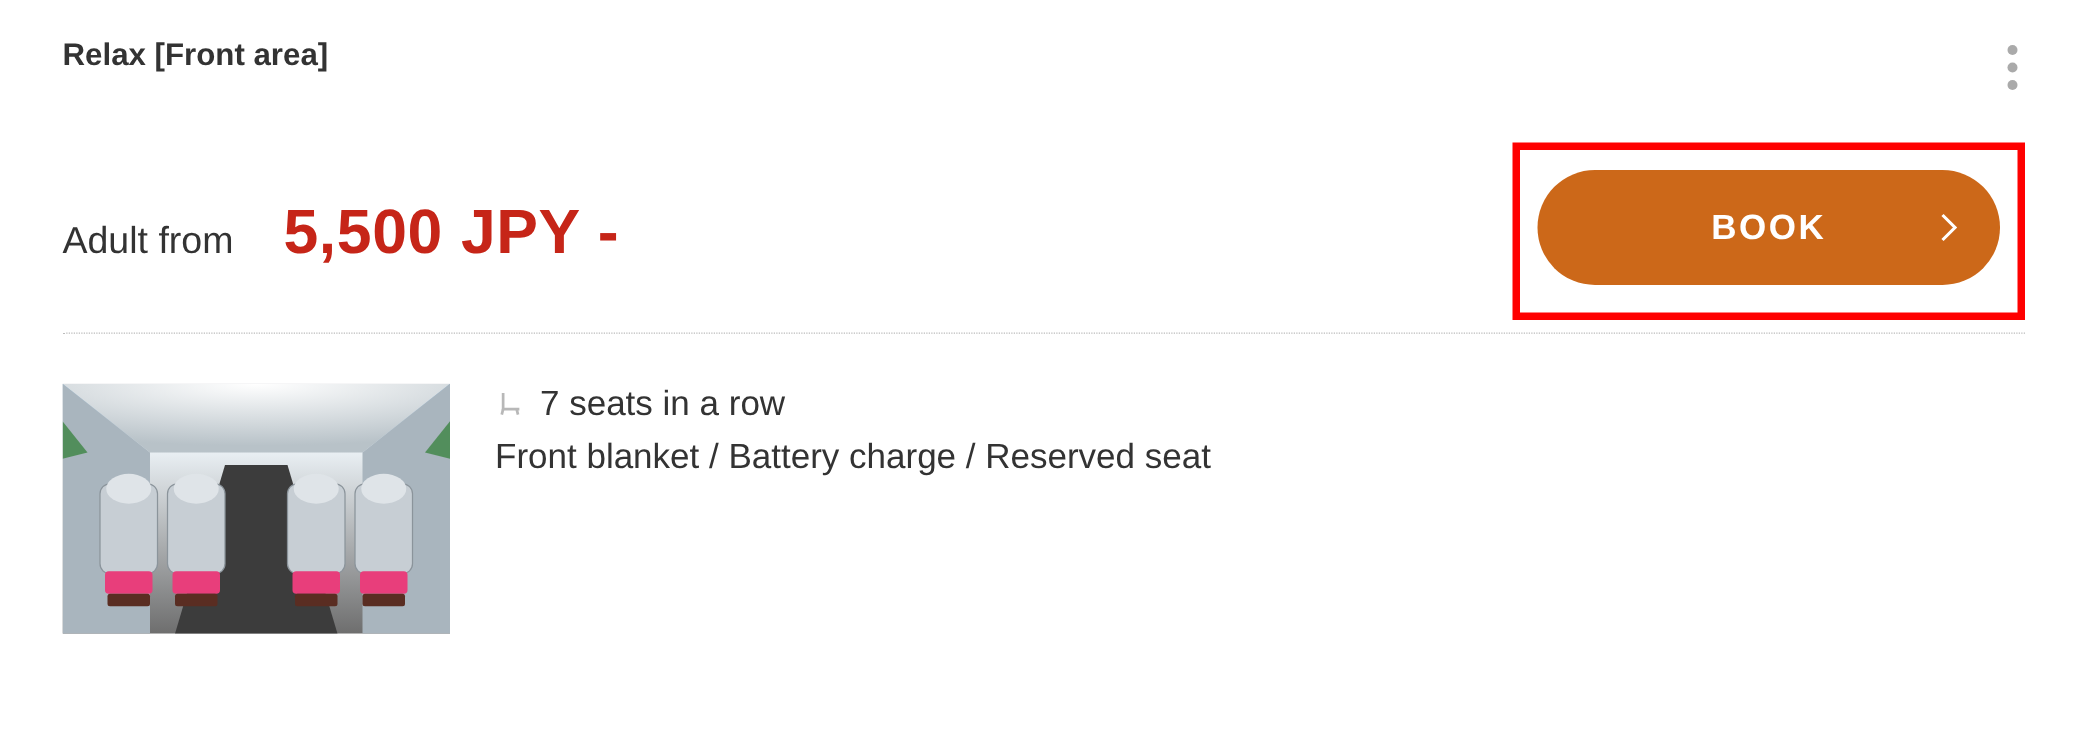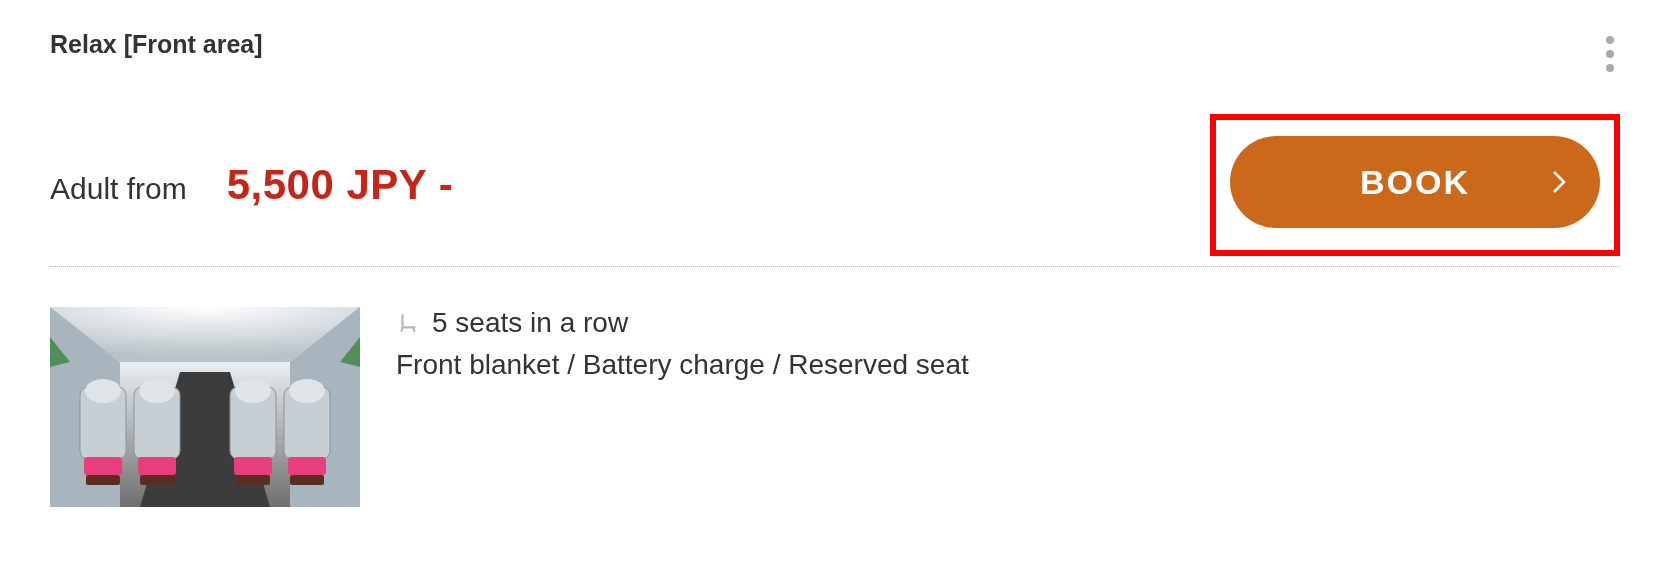--- a/index.html
+++ b/index.html
@@ -43,37 +43,37 @@
     .price-left {
       display: flex;
       align-items: baseline;
       gap: 40px;
     }
     .price-label {
       font-size: 30px;
       color: #333;
     }
     .price-value {
-      font-size: 42px;
+      font-size: 50px;
       font-weight: 700;
       color: #c62518;
       letter-spacing: 0.5px;
     }
     .book-wrap {
       border: 6px solid #ff0000;
       padding: 16px 14px 22px 14px;
     }
     .book-btn {
       background: #cc6819;
       color: #fff;
       border: none;
       border-radius: 60px;
       width: 370px;
       height: 92px;
-      font-size: 34px;
+      font-size: 28px;
       font-weight: 700;
       letter-spacing: 2px;
       display: flex;
       align-items: center;
       justify-content: center;
       gap: 26px;
       cursor: pointer;
       position: relative;
     }
     .book-btn .chev {
@@ -211,17 +211,17 @@
 
   <div class="facility-text">
     <div class="seat-line">
       <span class="seat-icon">
         <svg viewBox="0 0 24 24" fill="none" stroke="#b8b8b8" stroke-width="2">
           <path d="M6 4 L6 16 L18 16"></path>
           <path d="M6 16 L5 20"></path>
           <path d="M16 16 L17 20"></path>
         </svg>
       </span>
-      <span>5 seats in a row</span>
+      <span>7 seats in a row</span>
     </div>
     <div>Front blanket / Battery charge / Reserved seat</div>
   </div>
 </div>
 
 </body></html>

